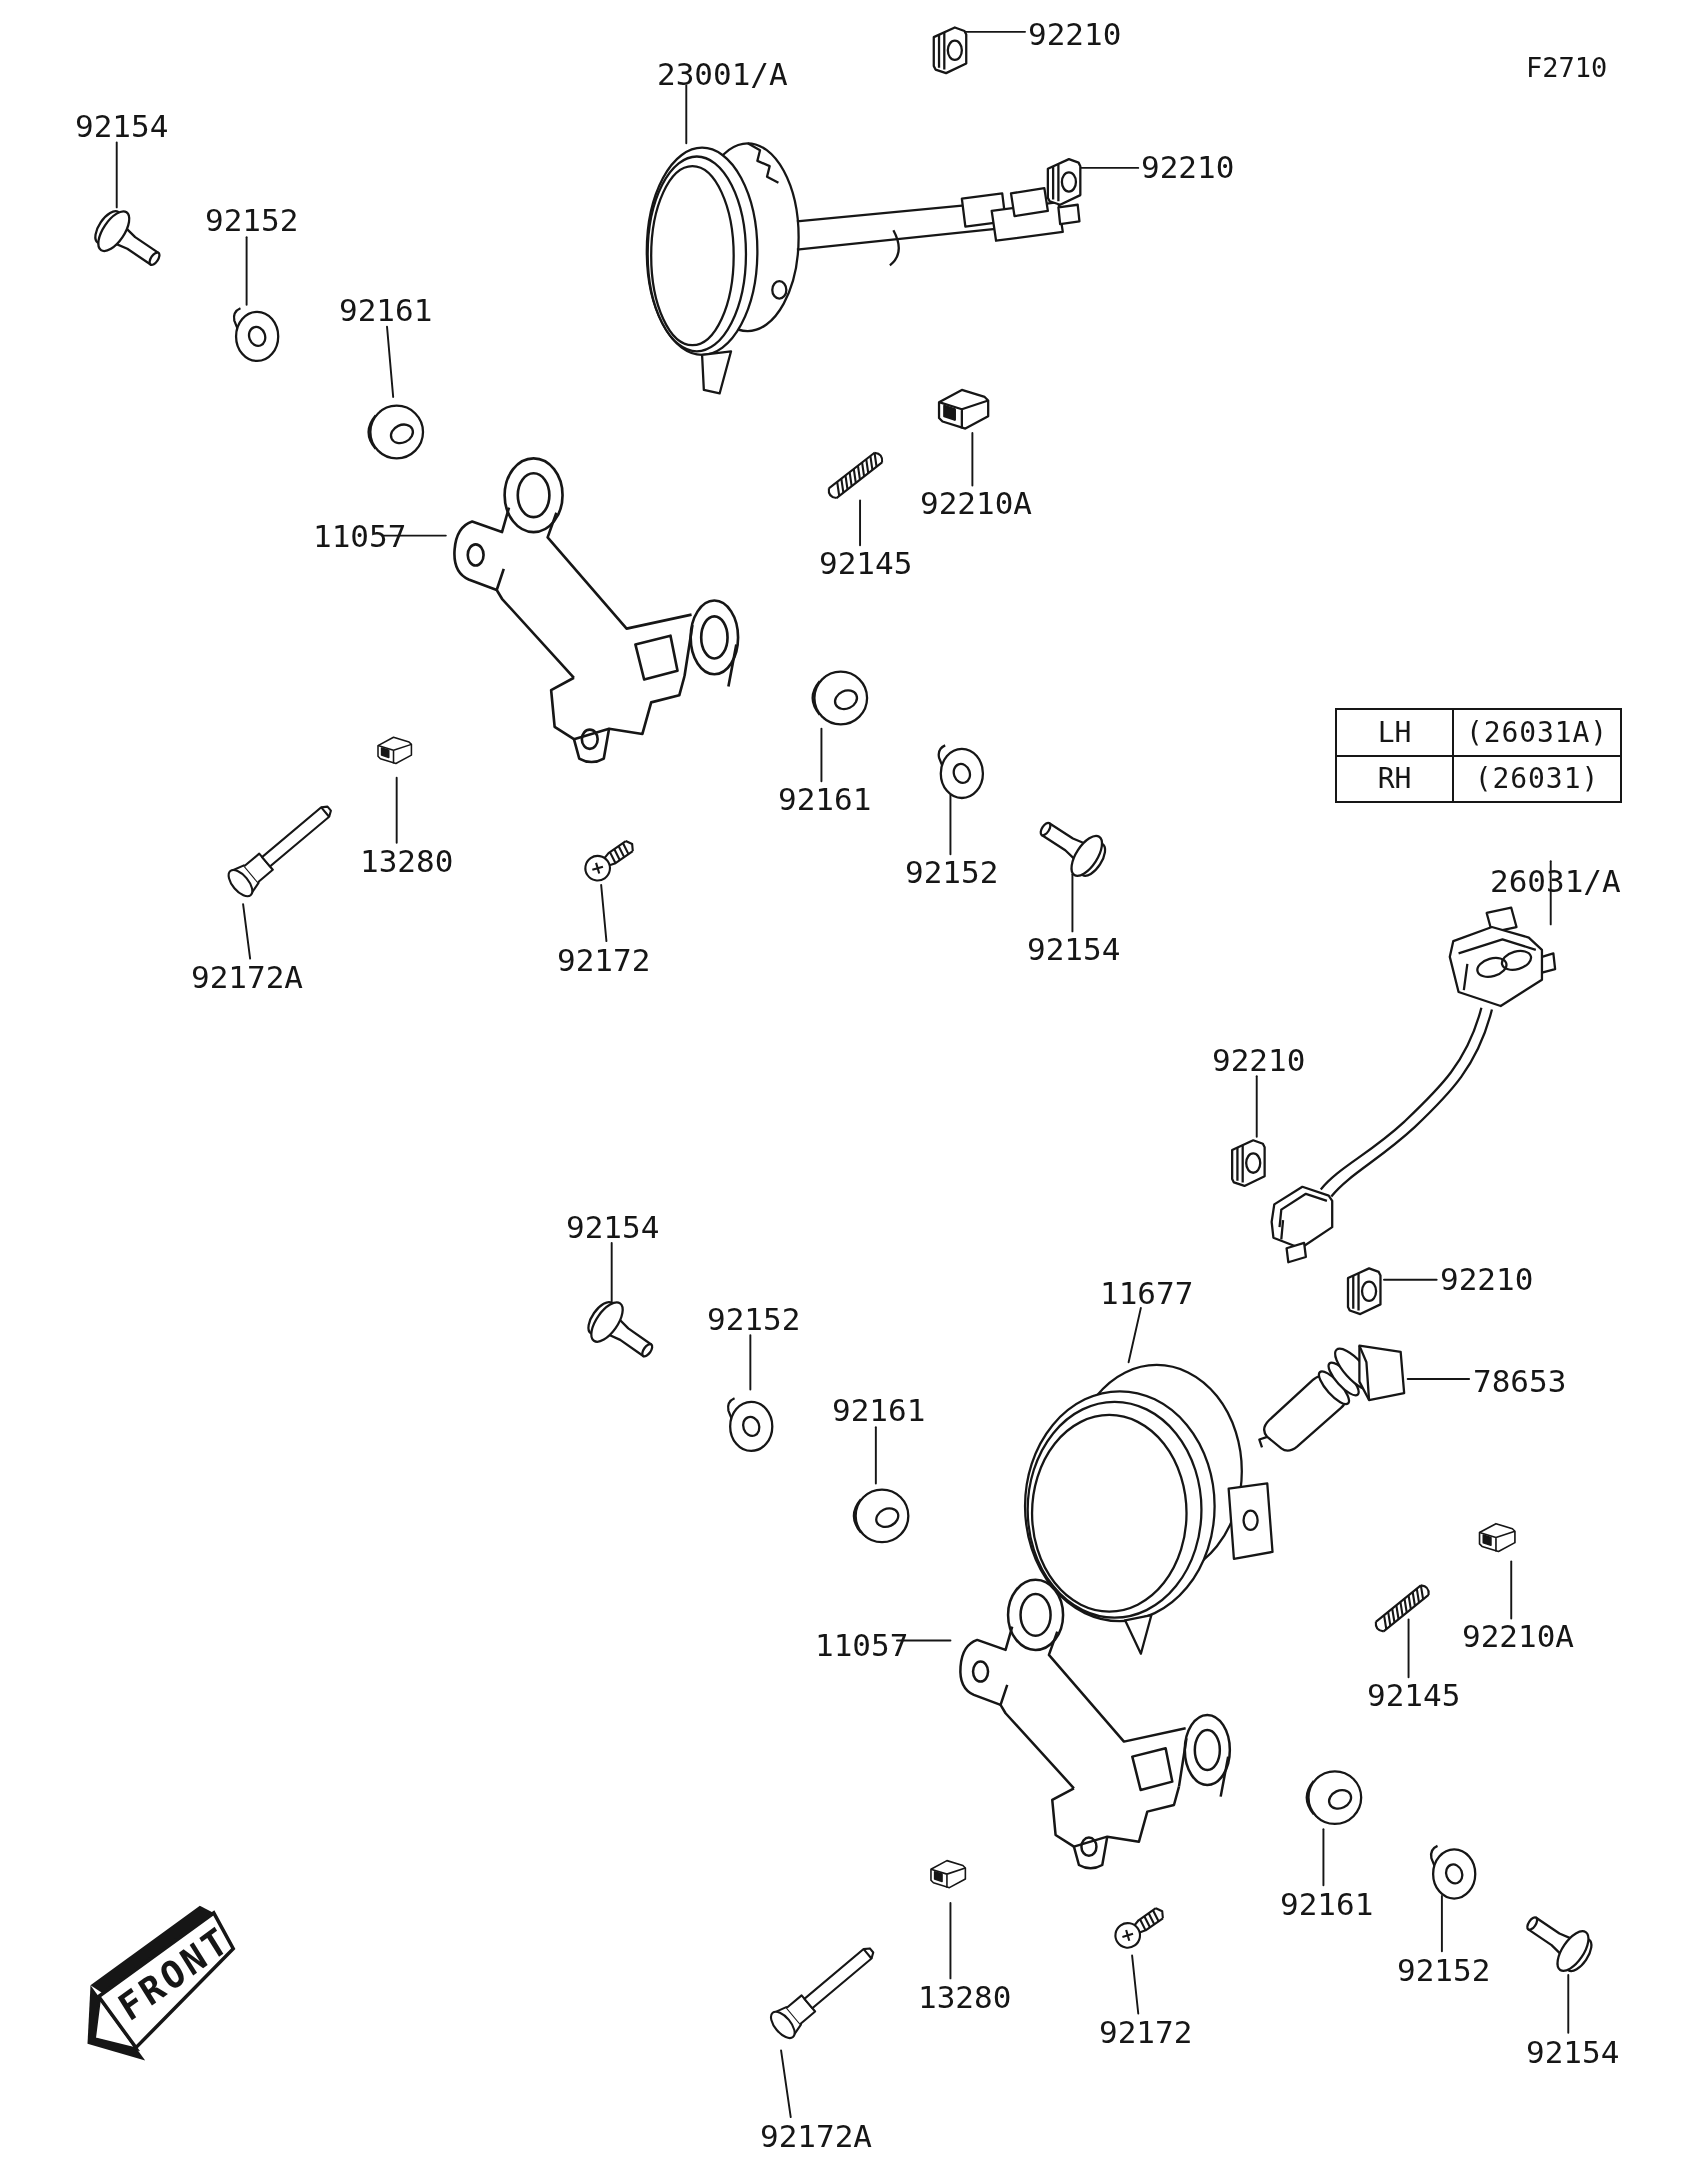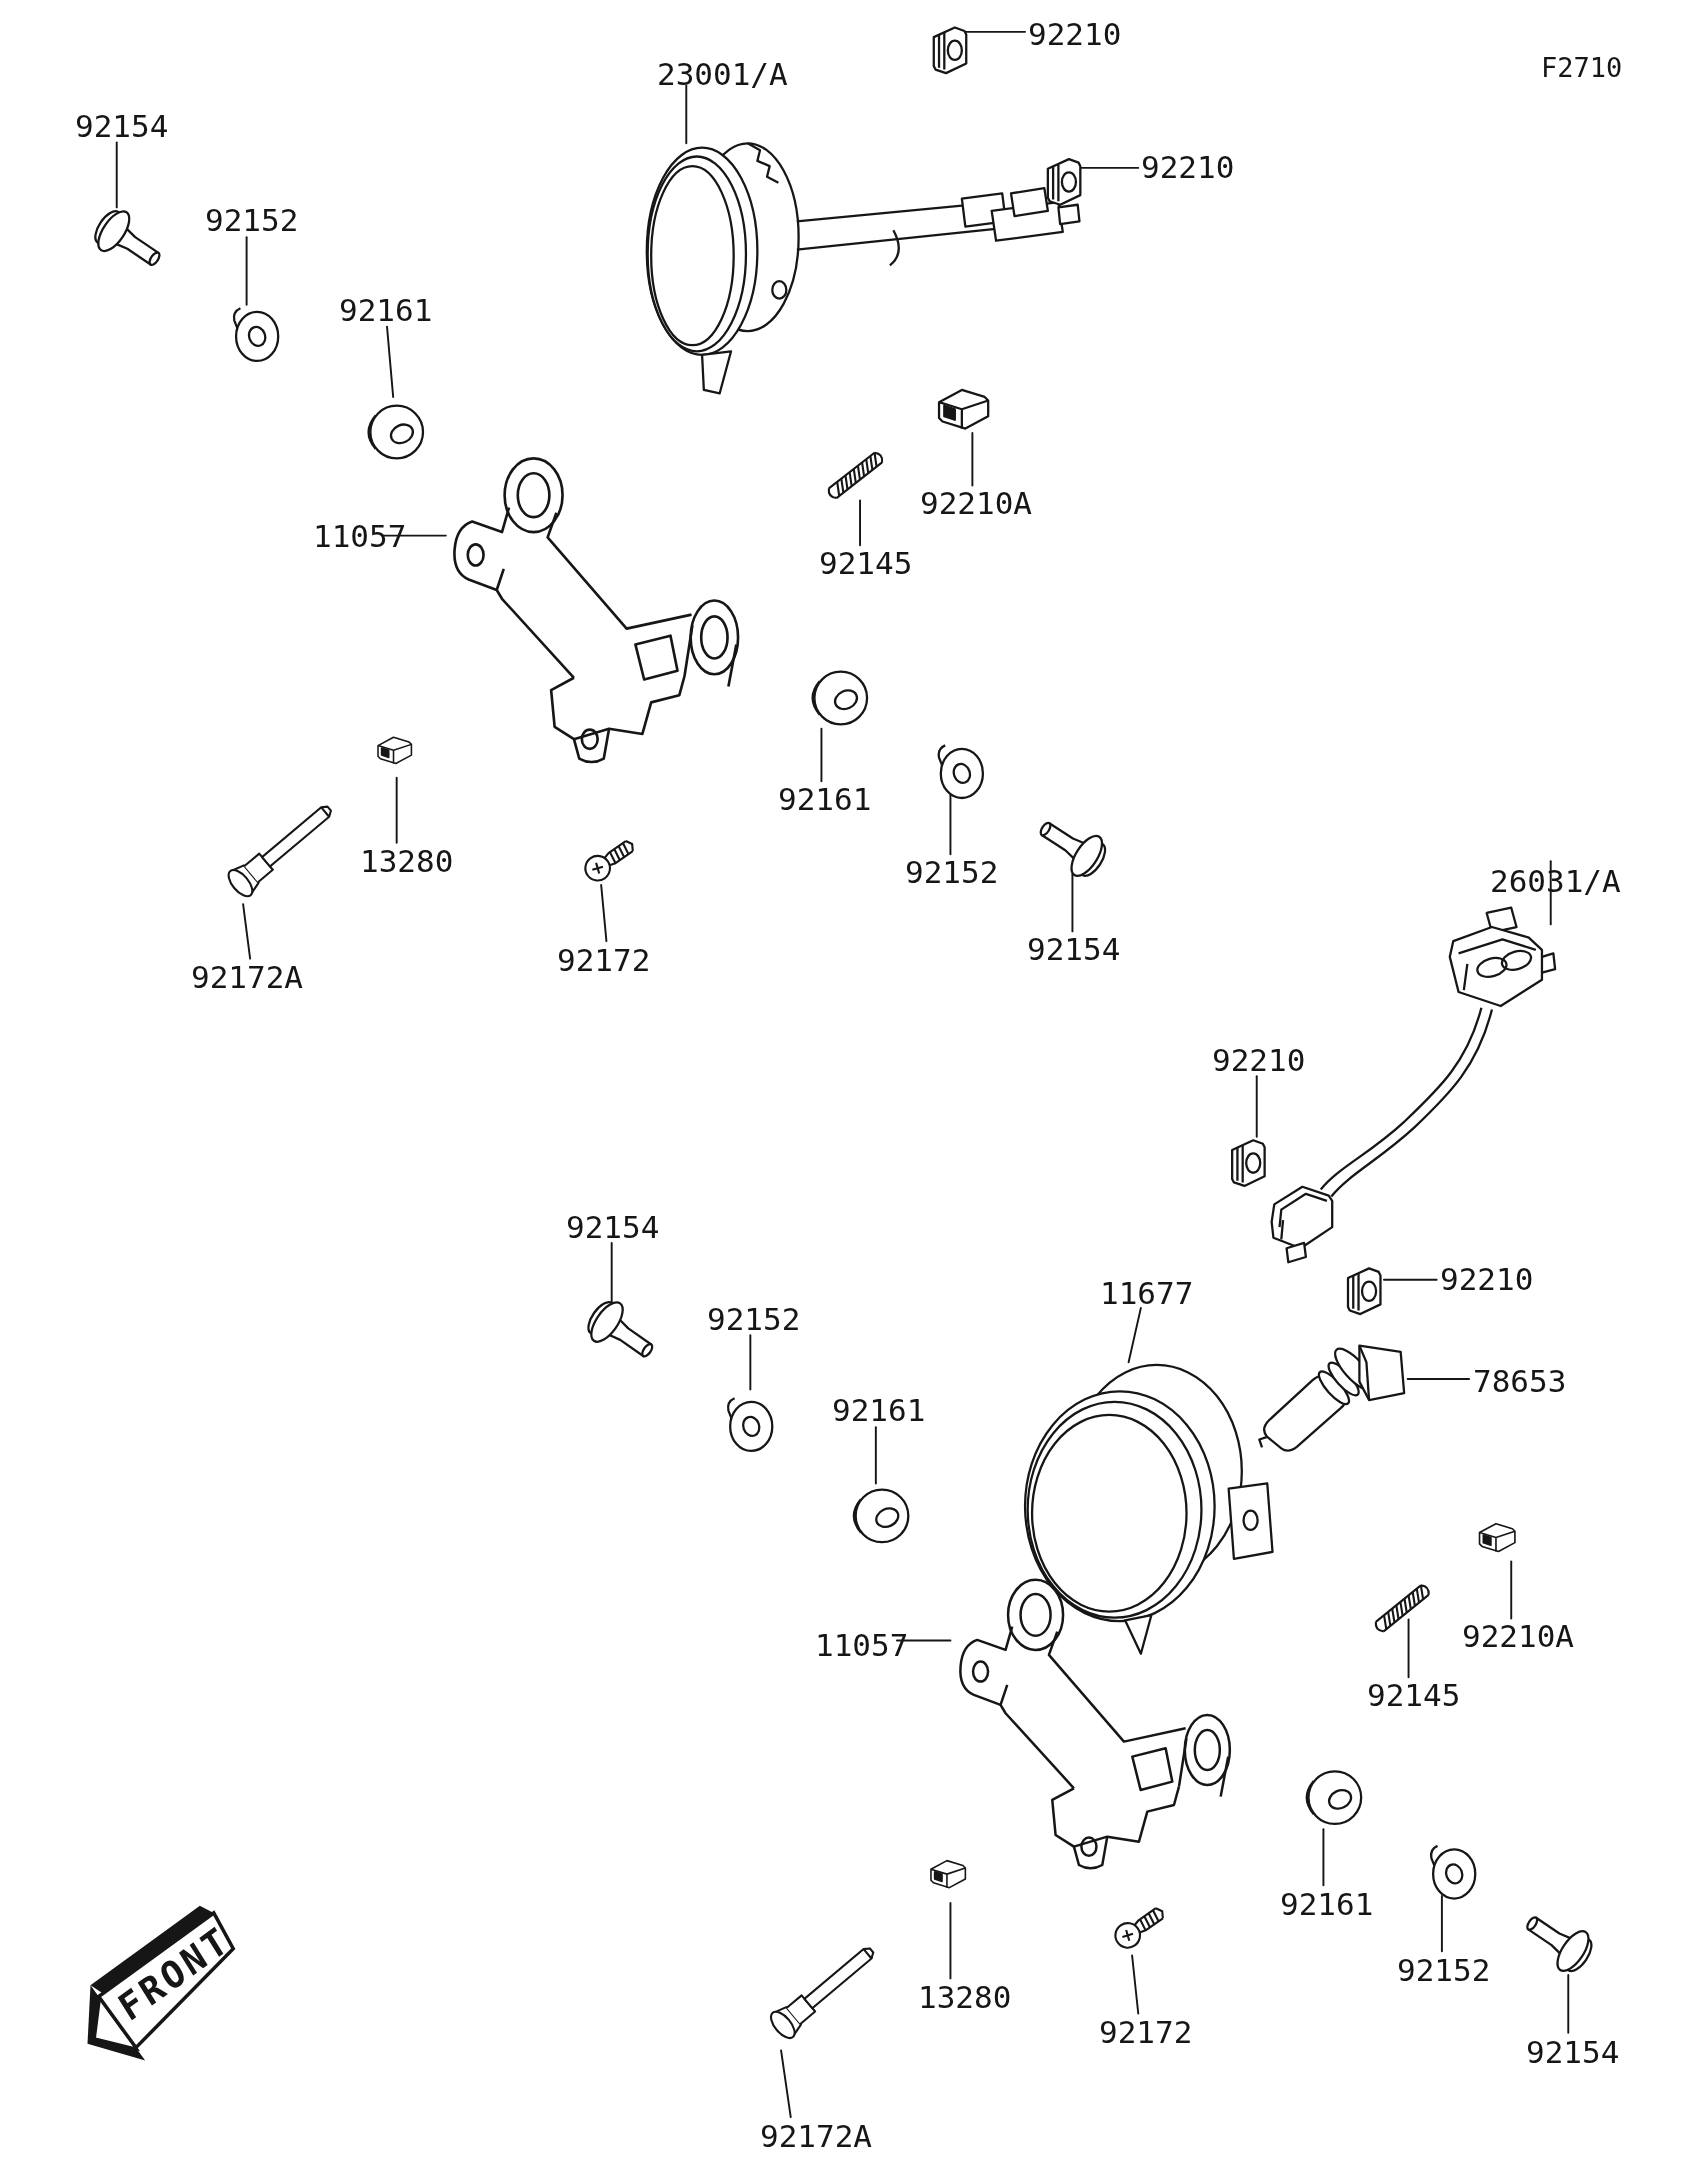--- a/index.html
+++ b/index.html
@@ -6,21 +6,21 @@
   .stage{
     position:relative;width:1685px;height:2177px;background:#ffffff;
     font-family:"DejaVu Sans Mono","Liberation Mono",monospace;color:#161616;
     overflow:hidden;
   }
   svg.art{position:absolute;left:0;top:0;}
   .plabel{
     position:absolute;font-size:31px;line-height:1;letter-spacing:0px;
     white-space:nowrap;color:#161616;
   }
-  .figcode{position:absolute;font-size:27px;line-height:1;color:#161616;margin-left:15px;}
+  .figcode{position:absolute;font-size:27px;line-height:1;color:#161616;}
   .vtable{
     position:absolute;left:1335px;top:708px;width:287px;height:95px;
     border:2.6px solid #161616;box-sizing:border-box;display:flex;flex-direction:column;
   }
   .vrow{flex:1;display:flex;}
   .vrow + .vrow{border-top:2.6px solid #161616;}
   .vcell-side{
     width:115px;border-right:2.6px solid #161616;display:flex;align-items:center;justify-content:center;
     font-size:28px;
   }
@@ -256,15 +256,25 @@
   <div class="plabel" style="left:1367px;top:1680px">92145</div>
   <div class="plabel" style="left:1280px;top:1889px">92161</div>
   <div class="plabel" style="left:1397px;top:1955px">92152</div>
   <div class="plabel" style="left:1526px;top:2037px">92154</div>
   <div class="plabel" style="left:918px;top:1982px">13280</div>
   <div class="plabel" style="left:1099px;top:2017px">92172</div>
   <div class="plabel" style="left:760px;top:2121px">92172A</div>
 
   <div class="figcode" style="left:1526px;top:54px">F2710</div>
 
+  <div class="vtable">
+    <div class="vrow">
+      <div class="vcell-side">LH</div>
+      <div class="vcell-part">(26031A)</div>
+    </div>
+    <div class="vrow">
+      <div class="vcell-side">RH</div>
+      <div class="vcell-part">(26031)</div>
+    </div>
+  </div>
 
 </div>
 
 
 </body></html>

